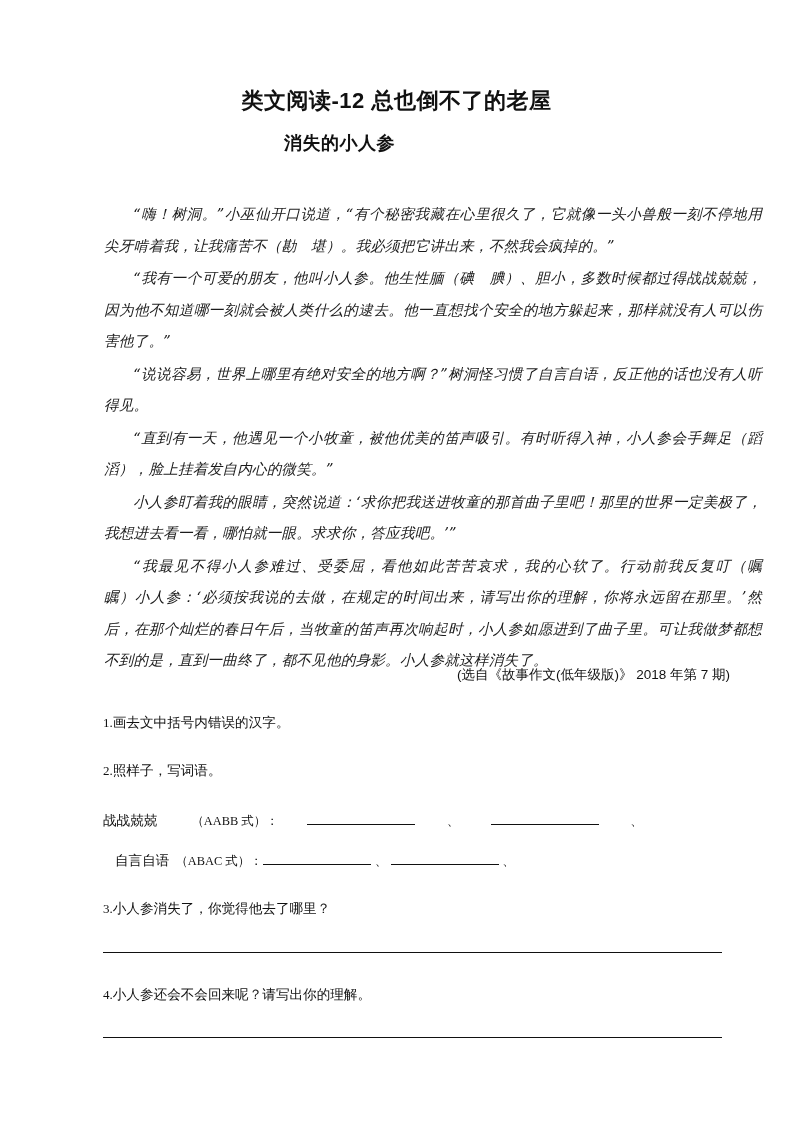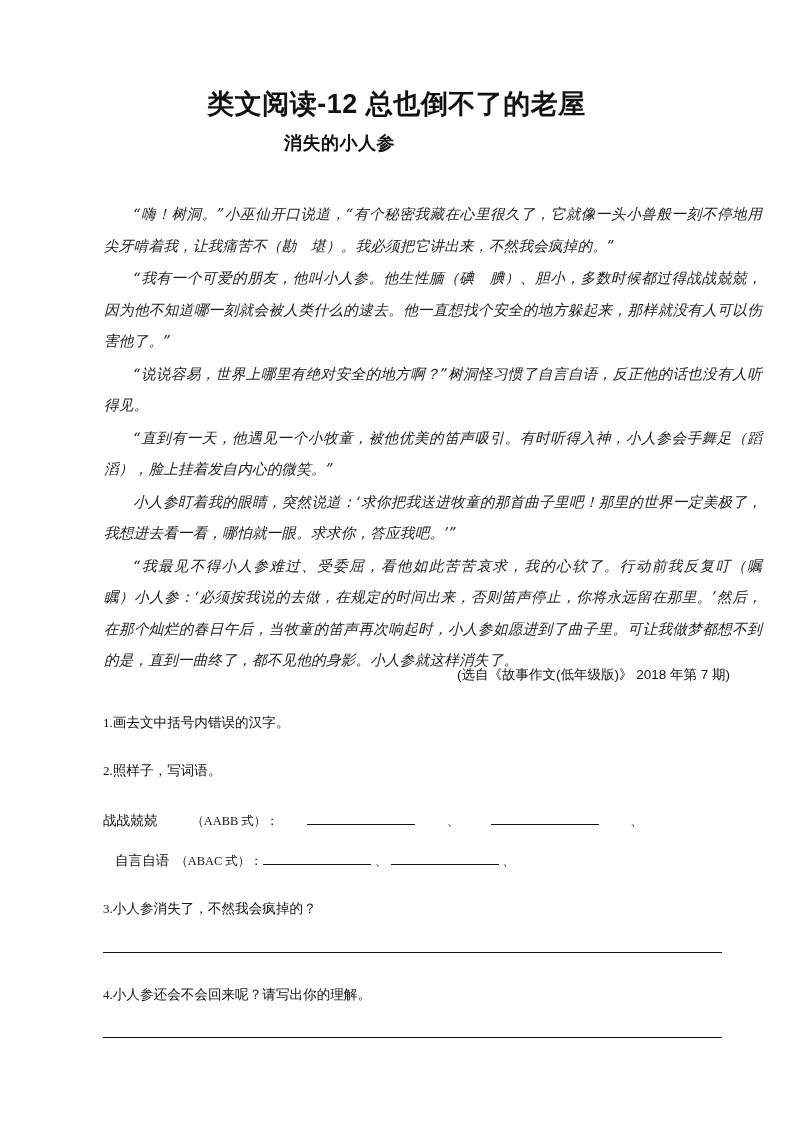--- a/index.html
+++ b/index.html
@@ -26,21 +26,21 @@
   }
 
   
   .doc-title {
     position: absolute;
     top: 86px;
     left: 0;
     width: 793px;
     text-align: center;
     font-family: "Liberation Sans", "DejaVu Sans", sans-serif;
-    font-size: 27px;
+    font-size: 22px;
     font-weight: 600;
     letter-spacing: 0.5px;
     color: #111;
   }
   .doc-subtitle {
     position: absolute;
     top: 131px;
     left: 0;
     width: 679px;
     text-align: center;
@@ -164,21 +164,21 @@
 
   <div class="doc-title">类文阅读-12 总也倒不了的老屋</div>
   <div class="doc-subtitle">消失的小人参</div>
 
   <div class="body-block">
     <p class="para">“嗨！树洞。”小巫仙开口说道，“有个秘密我藏在心里很久了，它就像一头小兽般一刻不停地用尖牙啃着我，让我痛苦不（勘　堪）。我必须把它讲出来，不然我会疯掉的。”</p>
     <p class="para">“我有一个可爱的朋友，他叫小人参。他生性腼（碘　腆）、胆小，多数时候都过得战战兢兢，因为他不知道哪一刻就会被人类什么的逮去。他一直想找个安全的地方躲起来，那样就没有人可以伤害他了。”</p>
     <p class="para">“说说容易，世界上哪里有绝对安全的地方啊？”树洞怪习惯了自言自语，反正他的话也没有人听得见。</p>
     <p class="para">“直到有一天，他遇见一个小牧童，被他优美的笛声吸引。有时听得入神，小人参会手舞足（蹈　滔），脸上挂着发自内心的微笑。”</p>
     <p class="para">小人参盯着我的眼睛，突然说道：‘求你把我送进牧童的那首曲子里吧！那里的世界一定美极了，我想进去看一看，哪怕就一眼。求求你，答应我吧。’”</p>
-    <p class="para">“我最见不得小人参难过、受委屈，看他如此苦苦哀求，我的心软了。行动前我反复叮（嘱　瞩）小人参：‘必须按我说的去做，在规定的时间出来，否则笛声停止，你将永远留在那里。’然后，在那个灿烂的春日午后，当牧童的笛声再次响起时，小人参如愿进到了曲子里。可让我做梦都想不到的是，直到一曲终了，都不见他的身影。小人参就这样消失了。</p>
+    <p class="para">“我最见不得小人参难过、受委屈，看他如此苦苦哀求，我的心软了。行动前我反复叮（嘱　瞩）小人参：‘必须按我说的去做，在规定的时间出来，请写出你的理解，你将永远留在那里。’然后，在那个灿烂的春日午后，当牧童的笛声再次响起时，小人参如愿进到了曲子里。可让我做梦都想不到的是，直到一曲终了，都不见他的身影。小人参就这样消失了。</p>
   </div>
 
   <div class="source-line">(选自《故事作文(低年级版)》 2018 年第 7 期)</div>
 
   <div class="questions">
 
     <div class="q q1">
       <span class="q-num">1.</span><span>画去文中括号内错误的汉字。</span>
     </div>
 
@@ -198,21 +198,21 @@
     <div class="fill-row r2">
       <span class="fill-label">自言自语</span>
       <span class="fill-pattern">（ABAC 式）：</span>
       <span class="blank"></span>
       <span class="sep">、</span>
       <span class="blank"></span>
       <span class="sep">、</span>
     </div>
 
     <div class="q q3">
-      <span class="q-num">3.</span><span>小人参消失了，不然我会疯掉的？</span>
+      <span class="q-num">3.</span><span>小人参消失了，你觉得他去了哪里？</span>
     </div>
 
     <div class="q q4">
       <span class="q-num">4.</span><span>小人参还会不会回来呢？请写出你的理解。</span>
     </div>
 
   </div>
 
   <div class="answer-line a1"></div>
   <div class="answer-line a2"></div>

